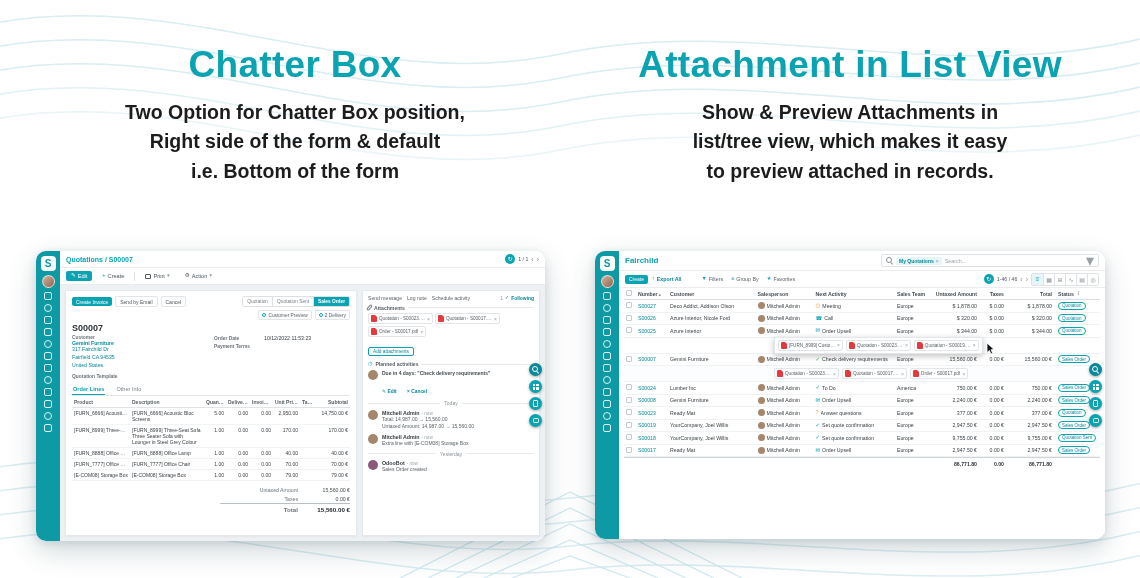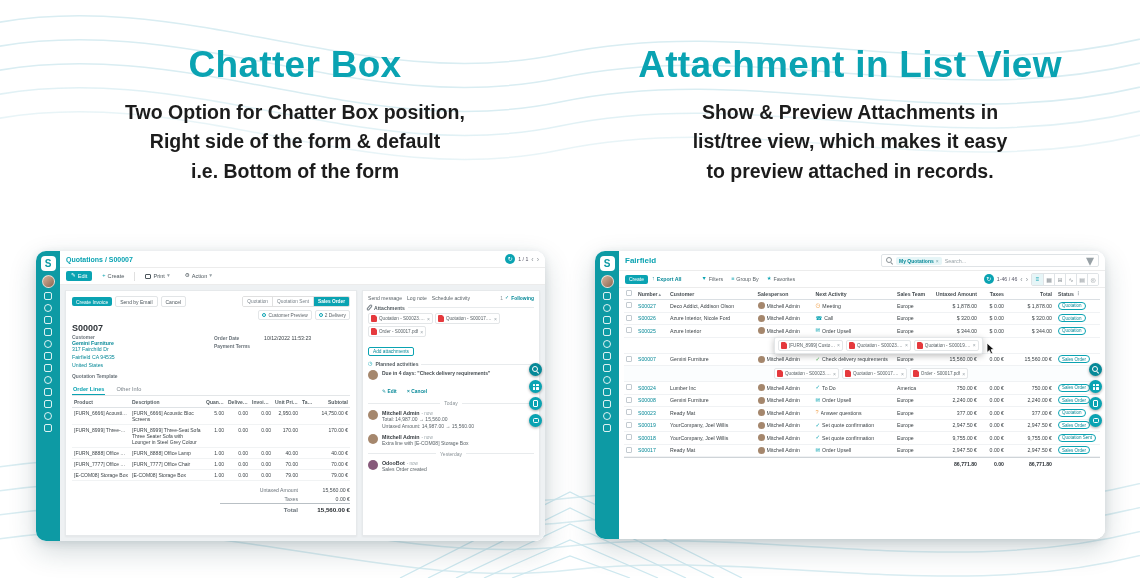--- a/index.html
+++ b/index.html
@@ -528,21 +528,21 @@
         <span class="nav-ic"></span>
         <span class="nav-ic"></span>
         <span class="nav-ic r"></span>
         <span class="nav-ic"></span>
         <span class="nav-ic"></span>
         <span class="nav-ic r"></span>
         <span class="nav-ic"></span>
       </aside>
       <div class="main">
         <div class="ltop">
-          <span class="ltitle">Fairfield</span>
+          <span class="ltitle">Fairchild</span>
           <div class="searchbox">
             <span class="ic-search g"></span>
             <span class="facet">
                 <span>My Quotations</span>
                 <span class="fx">×</span>
               </span>
             <input placeholder="Search..." style="">
             <span class="ig grey">▾</span>
           </div>
         </div>

